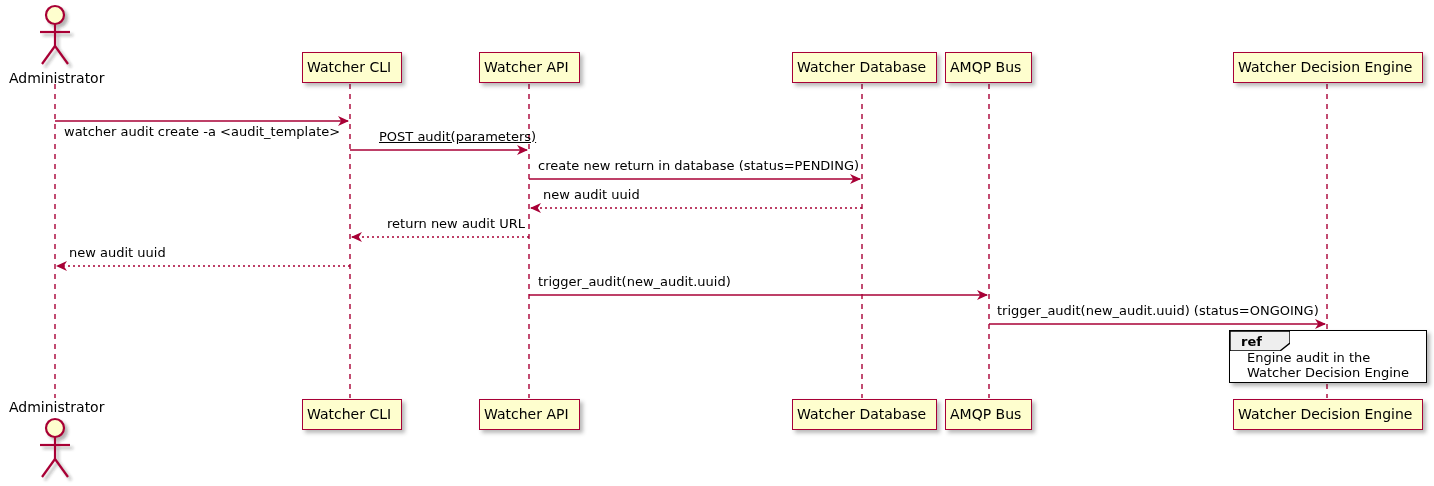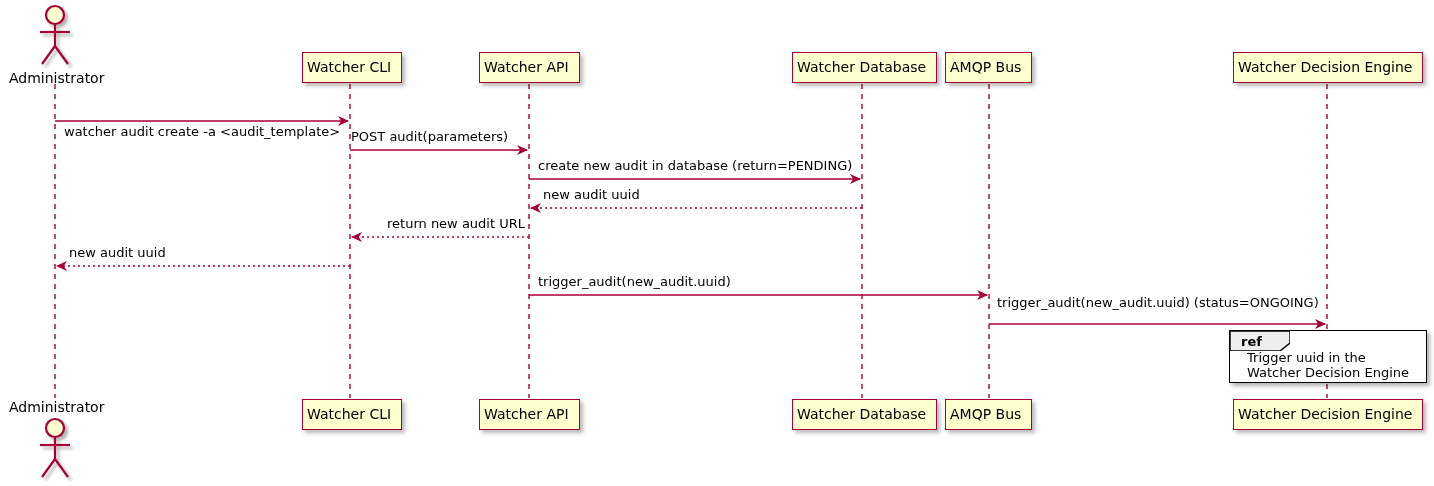--- a/index.html
+++ b/index.html
@@ -143,30 +143,30 @@
   <div class="participant" style="left:945px; top:52px;">AMQP Bus</div>
   <div class="participant" style="left:1233px; top:52px;">Watcher Decision Engine</div>
 
   <div class="participant" style="left:302px; top:399px;">Watcher CLI</div>
   <div class="participant" style="left:479px; top:399px;">Watcher API</div>
   <div class="participant" style="left:792px; top:399px;">Watcher Database</div>
   <div class="participant" style="left:945px; top:399px;">AMQP Bus</div>
   <div class="participant" style="left:1233px; top:399px;">Watcher Decision Engine</div>
 
   <div class="msg-label" style="left:64px; top:101px;margin-top:24px;">watcher audit create -a &lt;audit_template&gt;</div>
-  <div class="msg-label" style="left:351px; top:130px;">POST audit(parameters)</div>
-  <div class="msg-label" style="left:538px; top:159px;">create new audit in database (return=PENDING)</div>
+  <div class="msg-label" style="left:379px; top:130px;text-decoration:underline;">POST audit(parameters)</div>
+  <div class="msg-label" style="left:538px; top:159px;">create new return in database (status=PENDING)</div>
   <div class="msg-label" style="left:543px; top:188px;">new audit uuid</div>
   <div class="msg-label" style="left:366px; top:217px;margin-left:21px;">return new audit URL</div>
   <div class="msg-label" style="left:69px; top:246px;">new audit uuid</div>
   <div class="msg-label" style="left:538px; top:275px;text-align:right;">trigger_audit(new_audit.uuid)</div>
-  <div class="msg-label" style="left:997px; top:296px;">trigger_audit(new_audit.uuid) (status=ONGOING)</div>
+  <div class="msg-label" style="left:997px; top:304px;">trigger_audit(new_audit.uuid) (status=ONGOING)</div>
 
   <div class="ref-box" style="left:1229px; top:330px; width:198px; height:53px;">
     <svg width="60" height="20" style="position:absolute; left:0; top:0;" viewBox="0 0 60 20" xmlns="http://www.w3.org/2000/svg">
       <path d="M0,0 L60,0 L60,12 L50,20 L0,20 Z" fill="#EEEEEE" stroke="#000000" stroke-width="1.4"></path>
     </svg>
     <div class="ref-tab-label" style="left:11px; top:3px;">ref</div>
-    <div class="ref-body" style="left:17px; top:19px;">Trigger uuid in the</div>
+    <div class="ref-body" style="left:17px; top:19px;">Engine audit in the</div>
     <div class="ref-body" style="left:17px; top:34px;">Watcher Decision Engine</div>
   </div>
 
 </div>
 
 </body></html>

